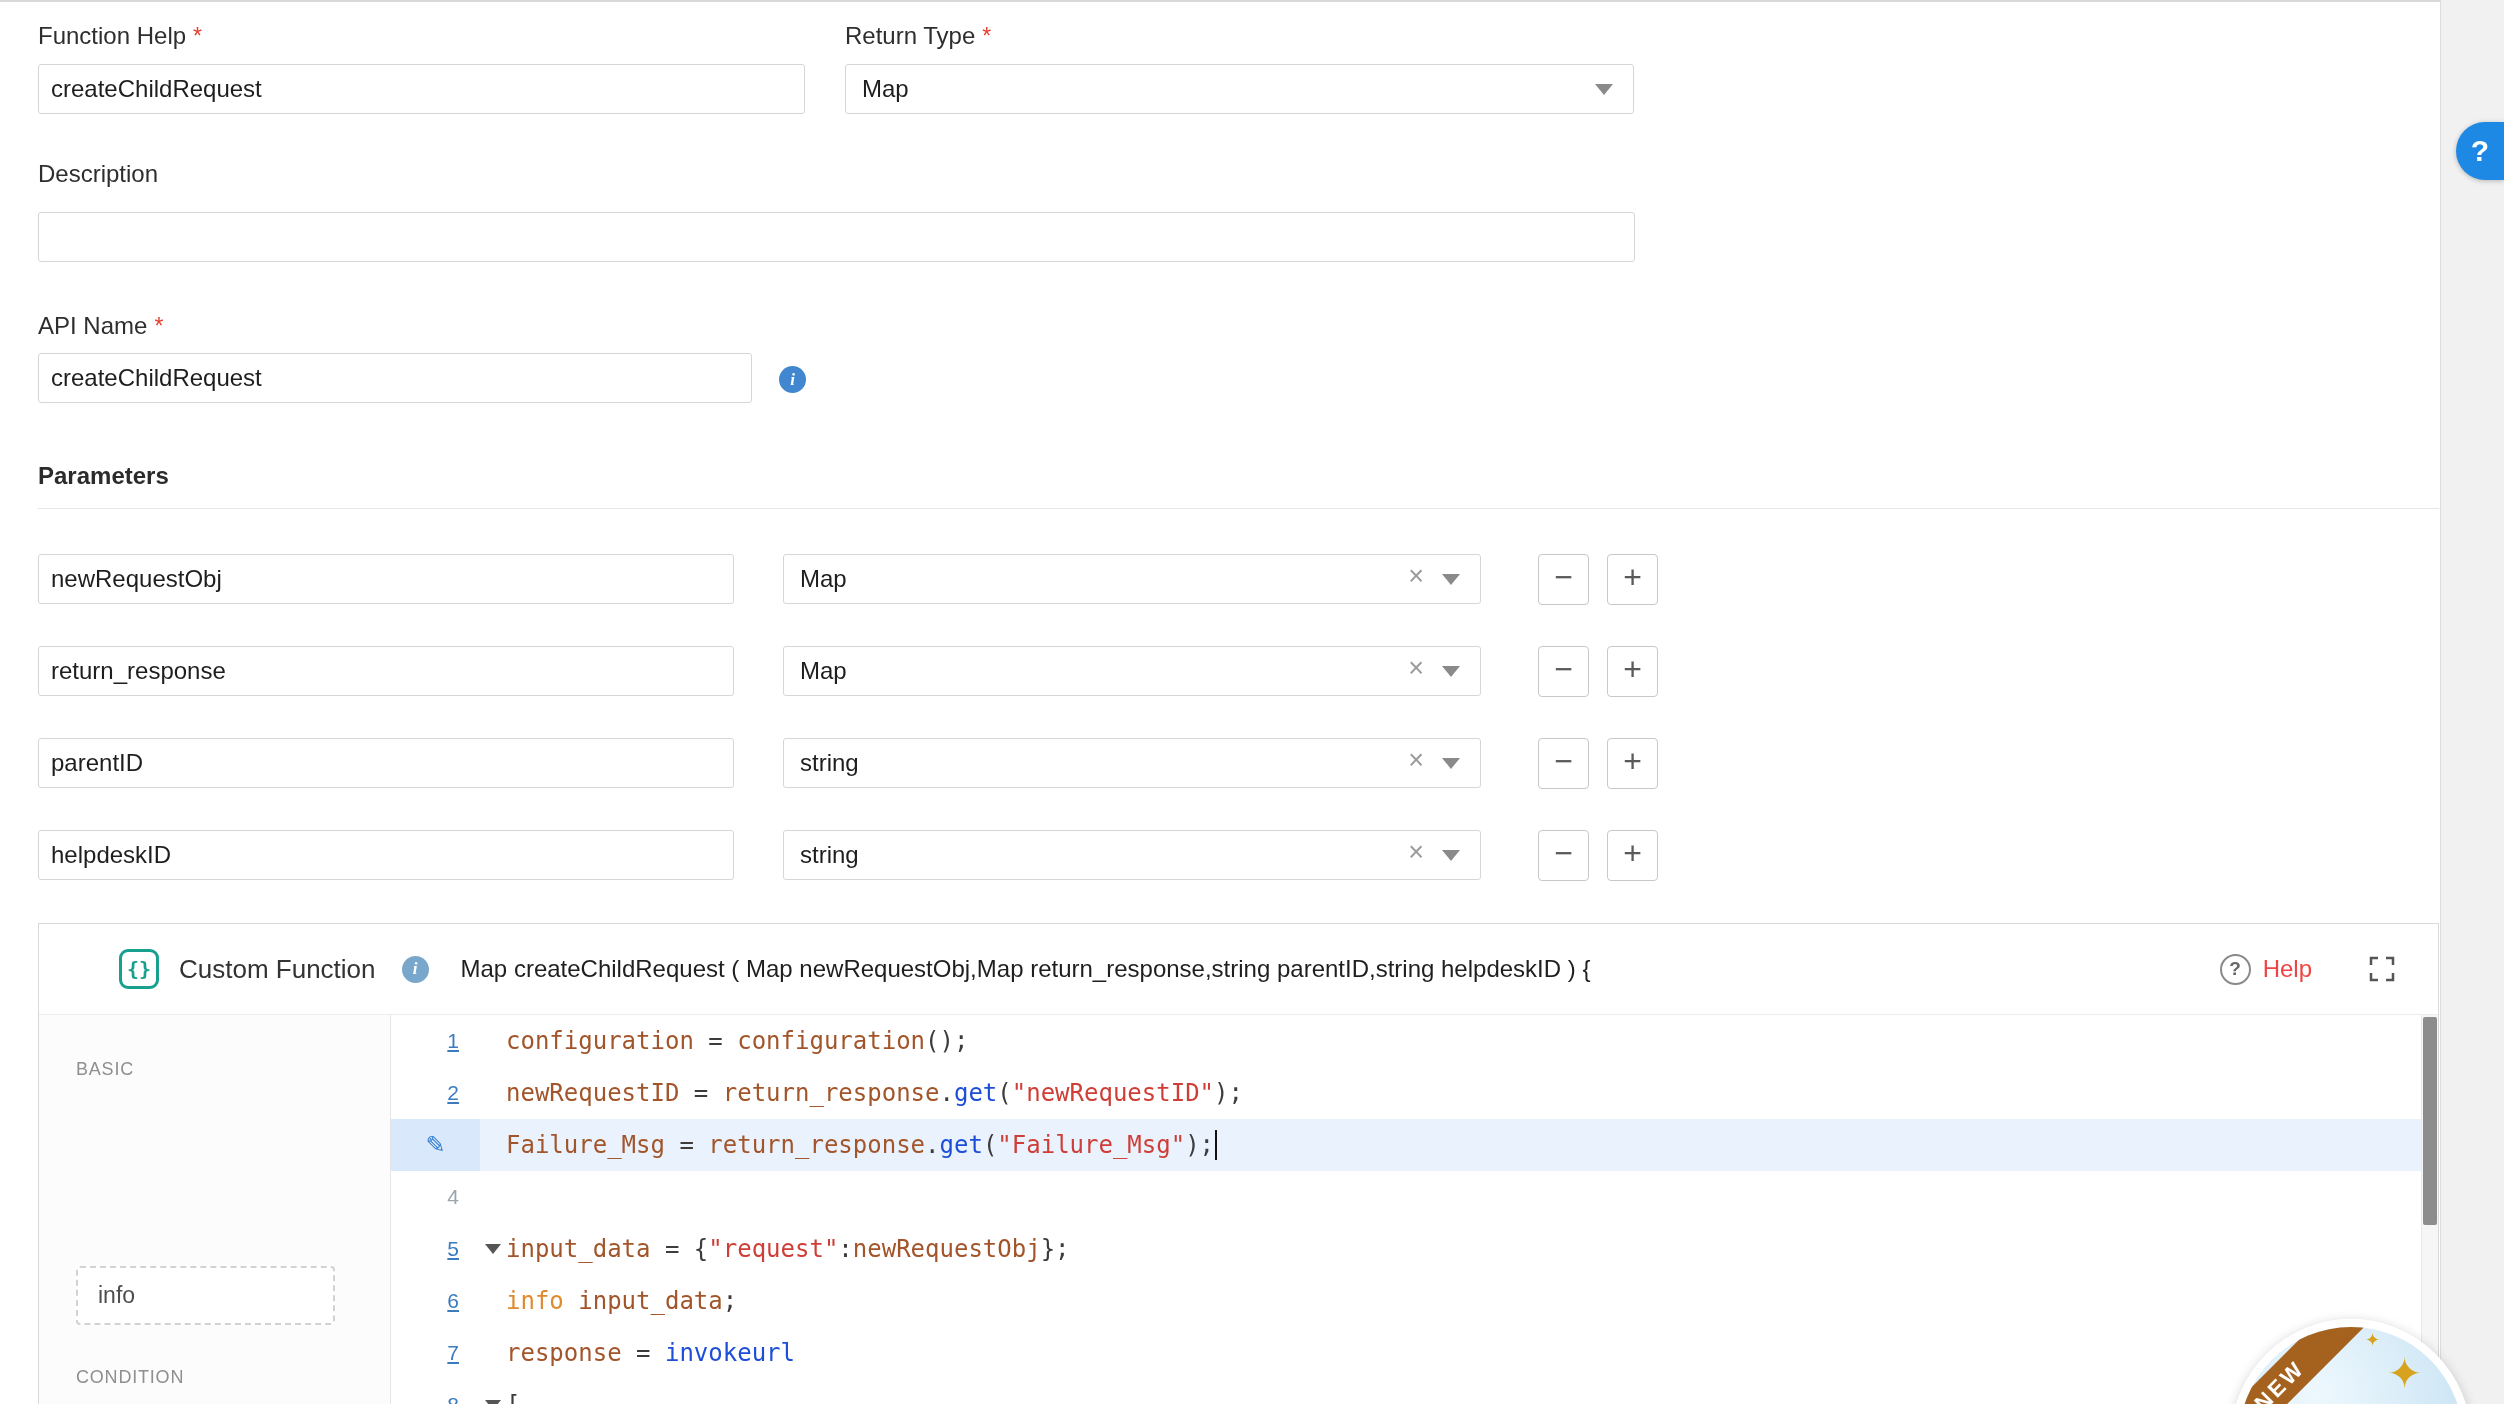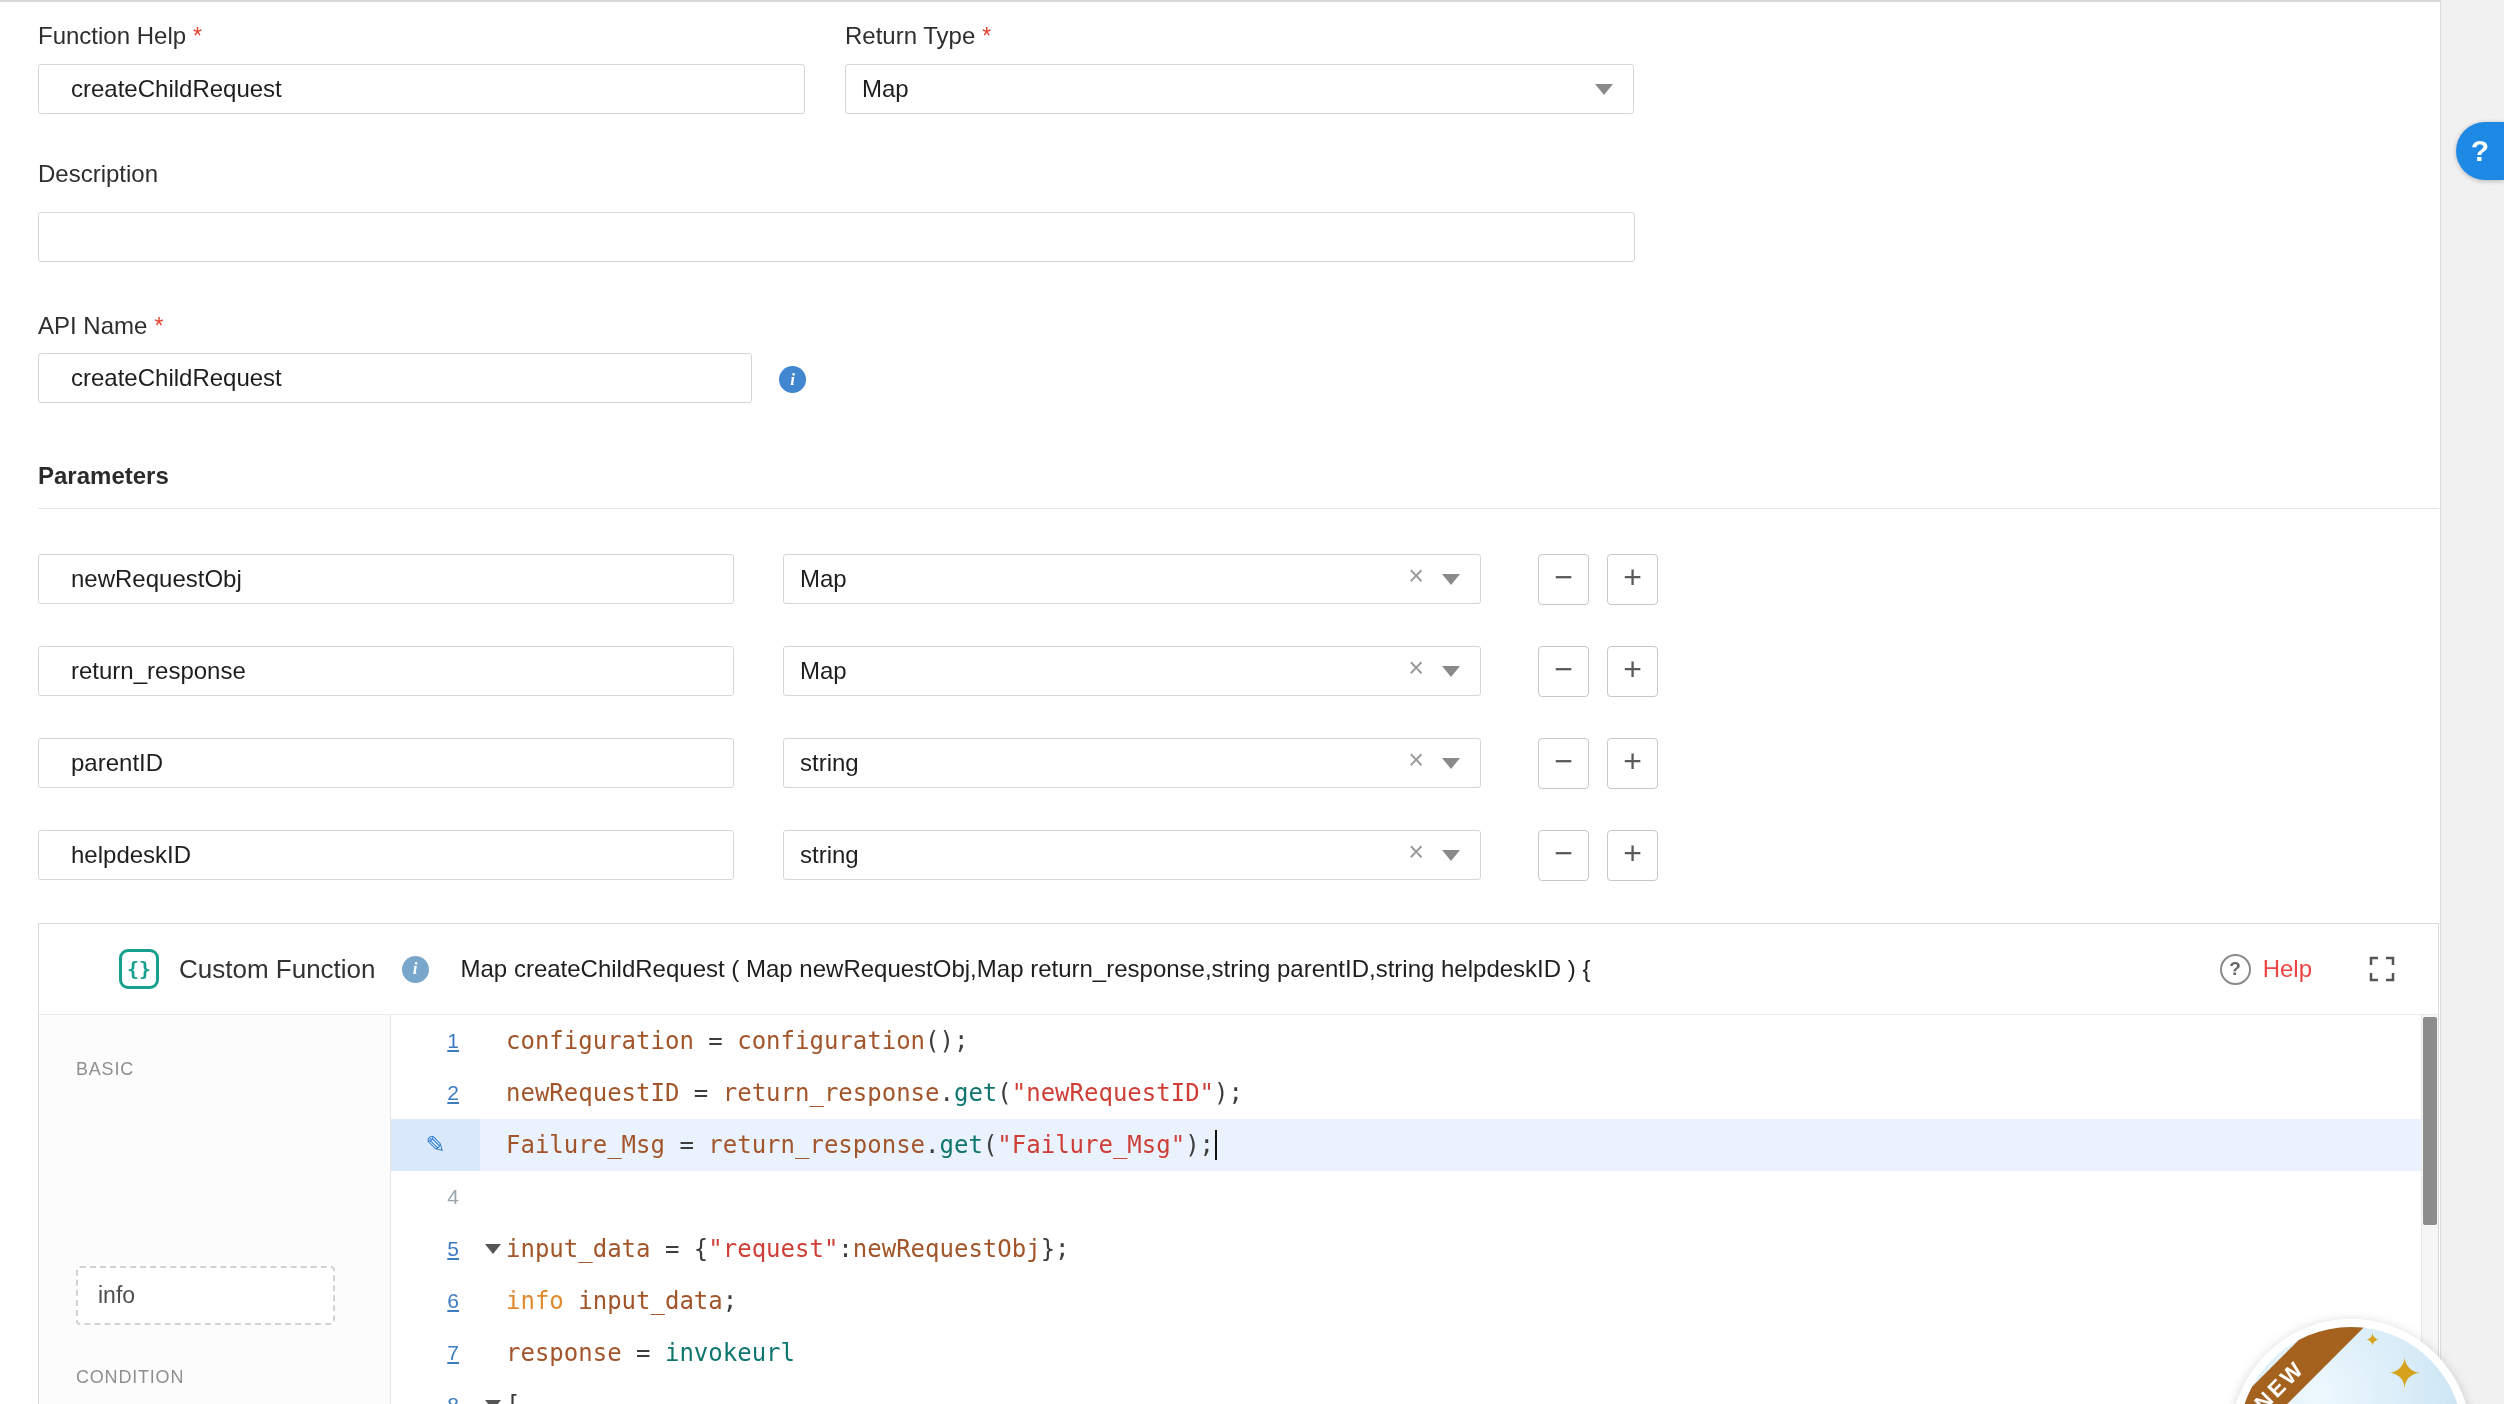--- a/index.html
+++ b/index.html
@@ -9,21 +9,21 @@
     font-family:"Liberation Sans", sans-serif; color:#333;
   }
   .top-line { position:absolute; top:0; left:0; width:2504px; height:2px; background:#d9d9d9; }
   .right-rail { position:absolute; left:2440px; top:0; width:64px; height:1404px; background:#f1f1f1; border-left:1px solid #ddd; }
 
   
   .field-label { position:absolute; font-size:24px; color:#2e2e2e; }
   .req { color:#e4402f; margin-left:7px; font-size:23px; }
   .tbox {
     position:absolute; height:50px; border:1px solid #d6d6d6; border-radius:3px;
-    font-size:24px; color:#1e1e1e; padding:0 32px; background:#fff;
+    font-size:24px; color:#1e1e1e; padding:0 12px; background:#fff;
     font-family:"Liberation Sans", sans-serif; outline:none;
   }
   .selectbox {
     position:absolute; height:50px; border:1px solid #d6d6d6; border-radius:3px; background:#fff;
     display:flex; align-items:center; padding:0 16px; font-size:24px; color:#1e1e1e; cursor:pointer;
   }
   .caret-down {
     position:absolute; right:20px; top:50%; margin-top:-5px;
     width:0; height:0; border-left:9px solid transparent; border-right:9px solid transparent; border-top:11px solid #8a8a8a;
   }
@@ -104,21 +104,21 @@
     flex:1; position:relative; padding-left:26px; display:flex; align-items:center; white-space:pre;
     font-family:"DejaVu Sans Mono", monospace; font-size:24px;
   }
   .fold {
     position:absolute; left:5px; top:50%; margin-top:-5px; width:0; height:0; cursor:pointer;
     border-left:8px solid transparent; border-right:8px solid transparent; border-top:10px solid #555;
   }
   .cursorbar { display:inline-block; width:2px; height:30px; background:#111; margin-left:1px; }
   .tk-v { color:#a2552a; }
   .tk-p { color:#3c3c3c; }
-  .tk-f { color:#0f766e; }
+  .tk-f { color:#1d4ed8; }
   .tk-s { color:#cf3e36; }
   .tk-k { color:#df8a2e; }
 
   .vscroll { position:absolute; right:0; top:0; bottom:0; width:17px; background:#f6f6f6; border-left:1px solid #e9e9e9; }
   .vthumb { position:absolute; top:2px; left:1px; width:14px; height:208px; background:#8d8d8d; border-radius:2px; cursor:grab; }
 </style>
 </head>
 <body>
 
 <div class="top-line"></div>

